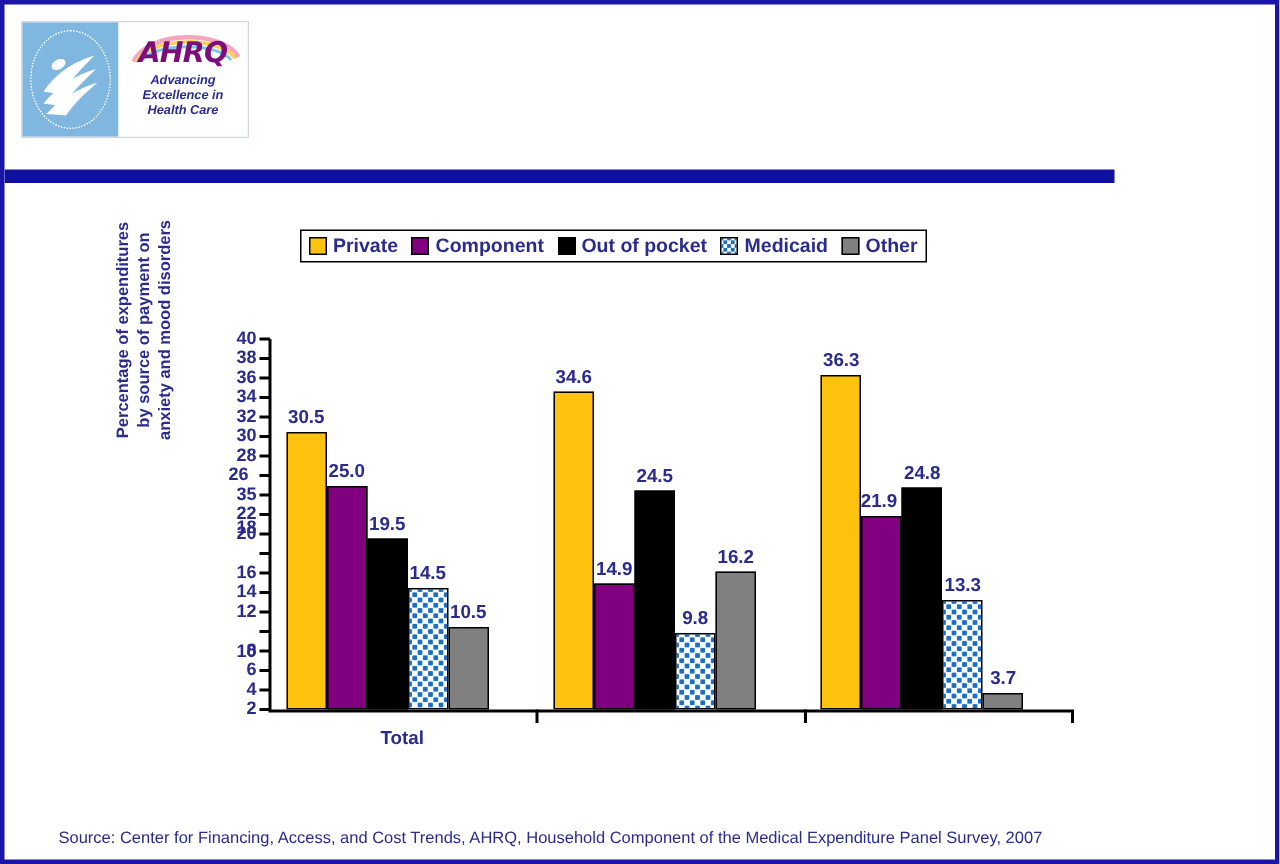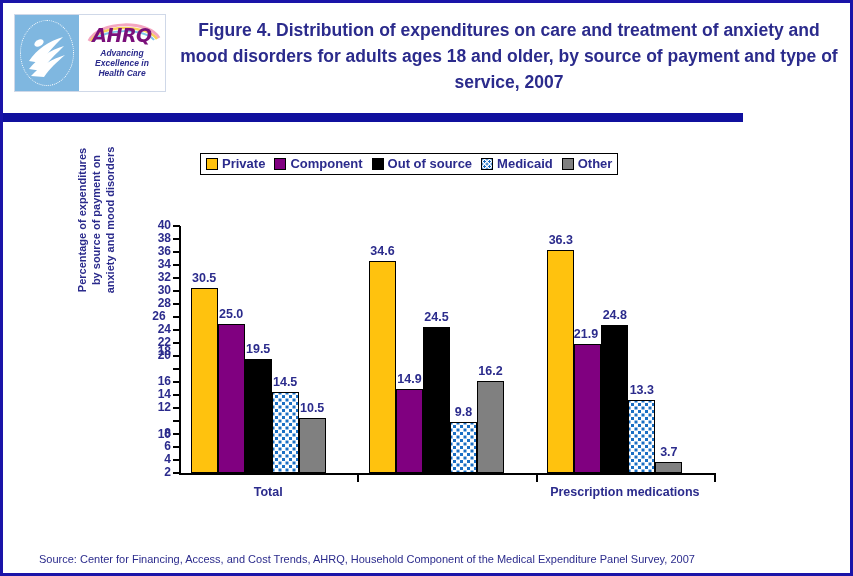--- a/index.html
+++ b/index.html
@@ -289,36 +289,35 @@
         </svg>
         <div id="ahrq-word">AHRQ</div>
         <div id="ahrq-tag">
           <div>Advancing</div>
           <div>Excellence in</div>
           <div>Health Care</div>
         </div>
       </div>
     </div>
 
-    <div id="title">Figure 4. Distribution of expenditures on care and treatment of anxiety and mood disorders for adults ages 18 and older, by source of payment and type of service, 2007</div>
     <div id="header-rule"></div>
   </div>
 
   <div id="legend">
       <span class="legend-item">
         <span class="swatch sw-private"></span>
         <span>Private</span>
       </span>
       <span class="legend-item">
         <span class="swatch sw-medicare"></span>
         <span>Component</span>
       </span>
       <span class="legend-item">
         <span class="swatch sw-oop"></span>
-        <span>Out of source</span>
+        <span>Out of pocket</span>
       </span>
       <span class="legend-item">
         <span class="swatch sw-medicaid"></span>
         <span>Medicaid</span>
       </span>
       <span class="legend-item">
         <span class="swatch sw-other"></span>
         <span>Other</span>
       </span>
     </div>
@@ -328,21 +327,21 @@
   <div id="chart">
     <div id="ytick-labels">
         <div class="ytick-label" style="top: 30px;">40</div>
         <div class="ytick-label" style="top: 43px;">38</div>
         <div class="ytick-label" style="top: 56px;">36</div>
         <div class="ytick-label" style="top: 69px;">34</div>
         <div class="ytick-label" style="top: 82px;">32</div>
         <div class="ytick-label" style="top: 95px;">30</div>
         <div class="ytick-label" style="top: 108px;">28</div>
         <div class="ytick-label" style="top: 121px; text-align: center;">26</div>
-        <div class="ytick-label" style="top: 134px;">24</div>
+        <div class="ytick-label" style="top: 134px;">35</div>
         <div class="ytick-label" style="top: 147px;">22</div>
         <div class="ytick-label" style="top: 160px;">20</div>
         <div class="ytick-label" style="top: 156px;">18</div>
         <div class="ytick-label" style="top: 186px;">16</div>
         <div class="ytick-label" style="top: 199px;">14</div>
         <div class="ytick-label" style="top: 212px;">12</div>
         <div class="ytick-label" style="top: 239px;">10</div>
         <div class="ytick-label" style="top: 238px;">8</div>
         <div class="ytick-label" style="top: 251px;">6</div>
         <div class="ytick-label" style="top: 264px;">4</div>
@@ -399,19 +398,18 @@
       <div class="ytick" style="top: 205px;"></div>
       <div class="ytick" style="top: 218px;"></div>
       <div class="ytick" style="top: 231px;"></div>
       <div class="ytick" style="top: 244px;"></div>
       <div class="ytick" style="top: 257px;"></div>
       <div class="ytick" style="top: 270px;"></div>
       <div class="ytick" style="top: 283px;"></div>
       <div class="group-label" style="left: 176px; width: 178.333px;">Total</div>
       <div class="group-sep" style="left: 354.333px;"></div>
       <div class="group-sep" style="left: 532.667px;"></div>
-      <div class="group-label" style="left: 532.667px; width: 178.333px;">Prescription medications</div>
       <div class="group-sep" style="left: 711px;"></div>
     </div>
 
   <div id="source">Source: Center for Financing, Access, and Cost Trends, AHRQ, Household Component of the Medical Expenditure Panel Survey, 2007</div>
 
 </div>
 
 </body></html>

